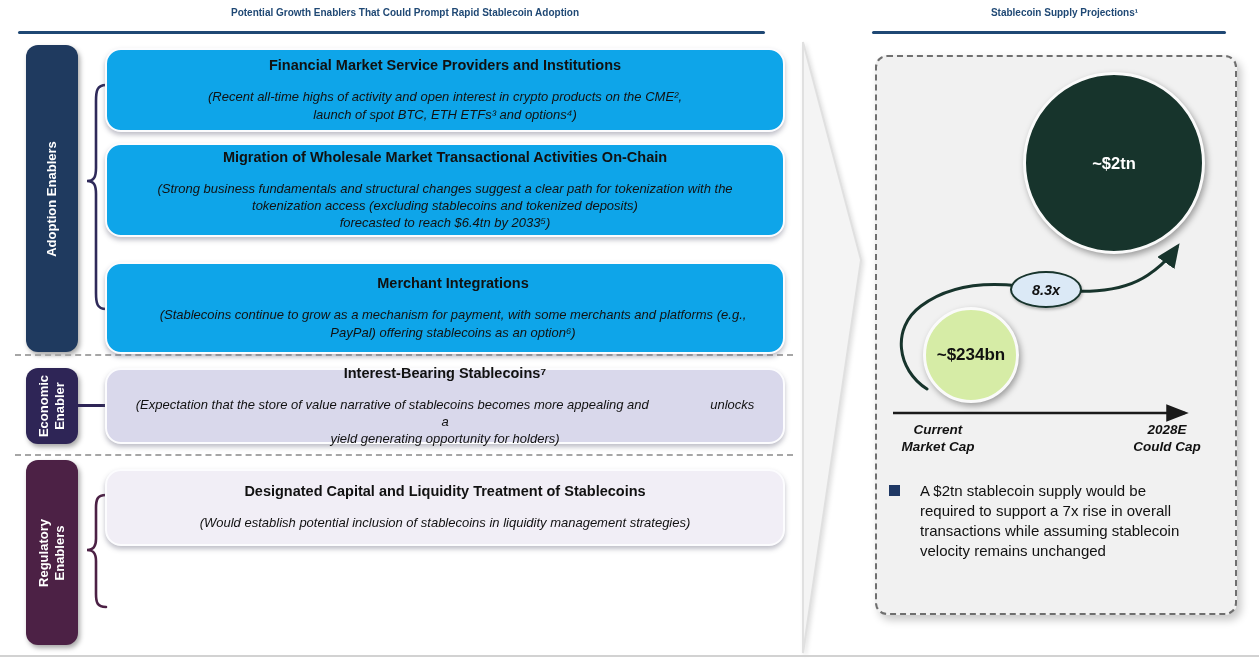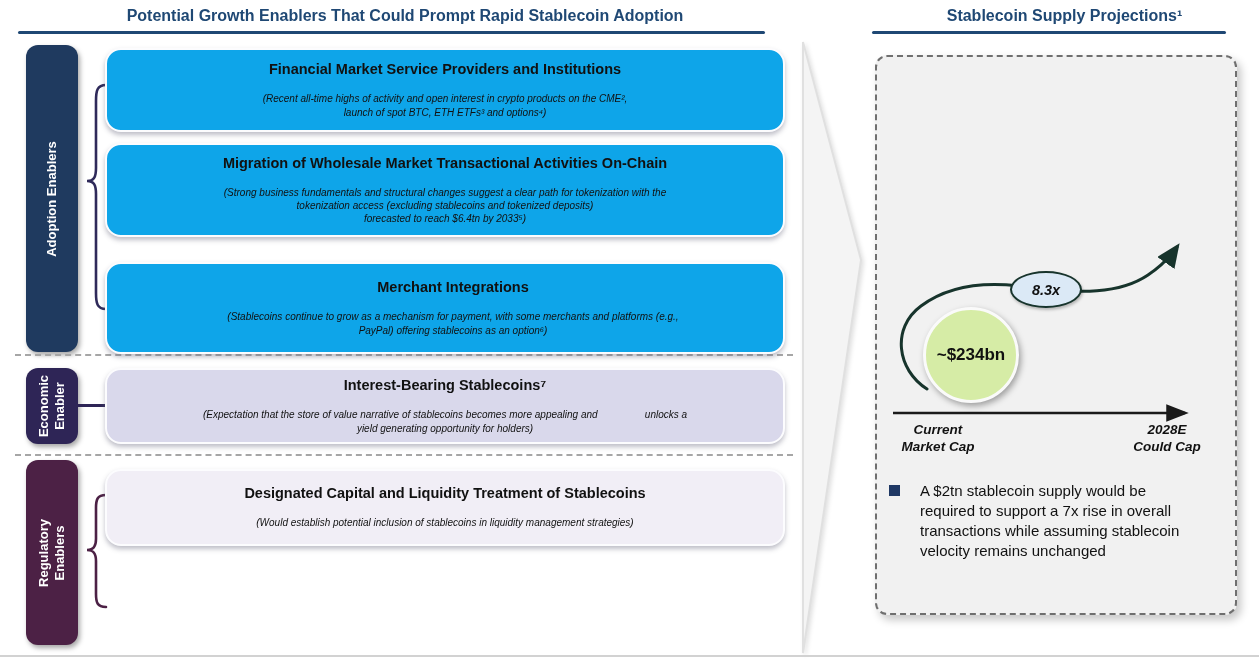--- a/index.html
+++ b/index.html
@@ -1,21 +1,21 @@
 <!DOCTYPE html>
 <html><head>
 <meta charset="utf-8">
 <style>
   html,body{margin:0;padding:0;background:#fff;}
   .slide{
     position:relative;width:1259px;height:668px;background:#ffffff;overflow:hidden;
     font-family:"Liberation Sans","DejaVu Sans",sans-serif;color:#111;
   }
   
-  .col-title{position:absolute;top:7px;font-size:16px;font-weight:bold;color:#1f4874;text-align:center;}
+  .col-title{position:absolute;top:7px;font-size:10px;font-weight:bold;color:#1f4874;text-align:center;}
   .left-title{left:0;width:810px;}
   .right-title{left:870px;width:389px;}
   .title-rule{position:absolute;height:3px;background:#1f4874;border-radius:2px;}
   .left-rule{left:18px;top:31px;width:747px;}
   .right-rule{left:872px;top:31px;width:354px;}
   
   .vlabel{position:absolute;left:26px;width:52px;border-radius:12px;box-shadow:2px 3px 5px rgba(0,0,0,.35);}
   .vlabel .vtext{
     position:absolute;top:50%;left:50%;width:max-content;
     transform:translate(-50%,-50%) rotate(-90deg);
@@ -28,21 +28,21 @@
   .brace{position:absolute;}
   .connector{position:absolute;left:76px;top:404px;width:32px;height:3px;background:#2e2556;}
   
   .ebox{
     position:absolute;left:105px;width:680px;border-radius:16px;
     display:flex;flex-direction:column;justify-content:center;align-items:center;
     text-align:center;padding:4px 28px;box-sizing:border-box;
     box-shadow:0 3px 5px rgba(110,110,130,.45);border:2px solid #fcfcfe;
   }
   .ebox .ebox-title{font-size:14.5px;font-weight:bold;margin-bottom:2px;}
-  .ebox .ebox-body{font-size:10px;font-style:italic;line-height:1.32;white-space:pre-line;margin-top:13px;}
+  .ebox .ebox-body{font-size:13px;font-style:italic;line-height:1.32;white-space:pre-line;margin-top:13px;}
   .ebox.adoption-bg{background:#0ea5e9;}
   .ebox.economic-bg{background:#d9d8eb;}
   .ebox.regulatory-bg{background:#f1eef6;}
   
   .dashed-divider{position:absolute;left:15px;width:778px;height:0;border-top:2px dashed #a6a6a6;}
   .bottom-rule{position:absolute;left:0;top:655px;width:1259px;height:0;border-top:2px solid #d2d2d2;}
   
   .chevron{position:absolute;left:795px;top:35px;filter:drop-shadow(2px 2px 2px rgba(0,0,0,.12));}
   
   .panel{
@@ -144,20 +144,23 @@
           <path d="M0,0 L9,3.5 L0,7 Z" fill="#1a1a1a"></path>
         </marker>
       </defs>
       <path d="M 50 332 C 20 313, 14 271, 44 249 C 76 225, 116 225, 150 230 C 203 237, 243 237, 271 218 C 283 210, 293 200, 300 190" fill="none" stroke="#17342c" stroke-width="3" stroke-linecap="round" marker-end="url(#growArrow)"></path>
       <line x1="16" y1="356" x2="308" y2="356" stroke="#1a1a1a" stroke-width="2.5" marker-end="url(#axisArrow)"></line>
     </svg>
 
     <div class="bubble small">
       <span class="bubble-label">~$234bn</span>
     </div>
+    <div class="bubble big">
+      <span class="bubble-label">~$2tn</span>
+    </div>
     <div class="multiplier">
       <span>8.3x</span>
     </div>
 
     <div class="axis-label left">Current
 Market Cap</div>
     <div class="axis-label right">2028E
 Could Cap</div>
 
     <div class="bullet-row">

